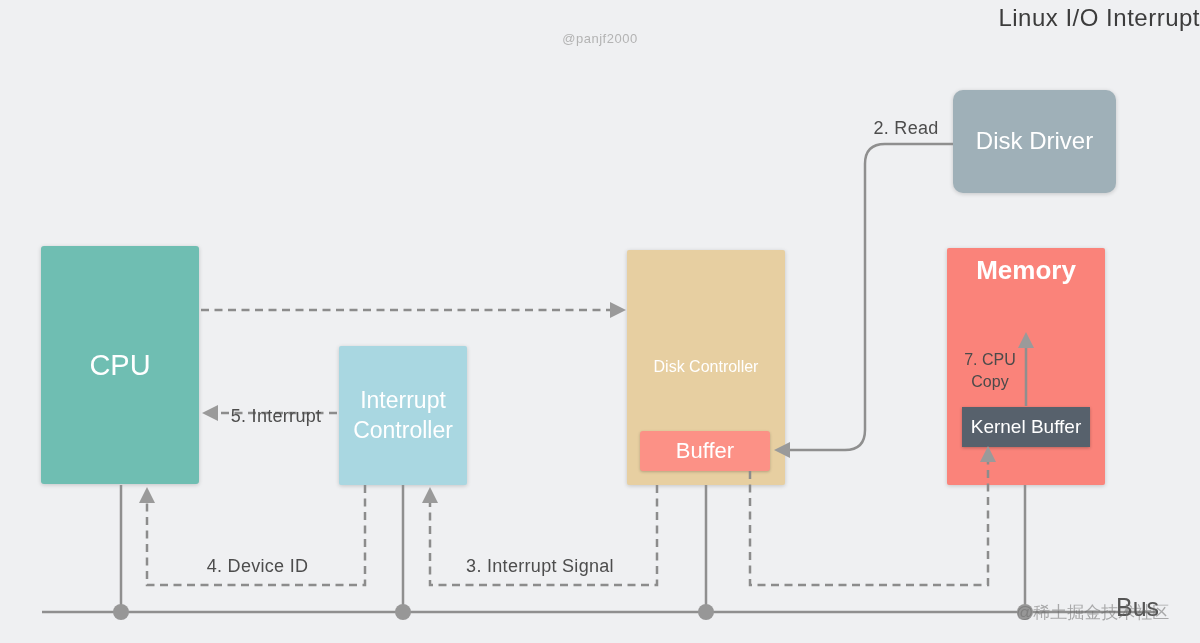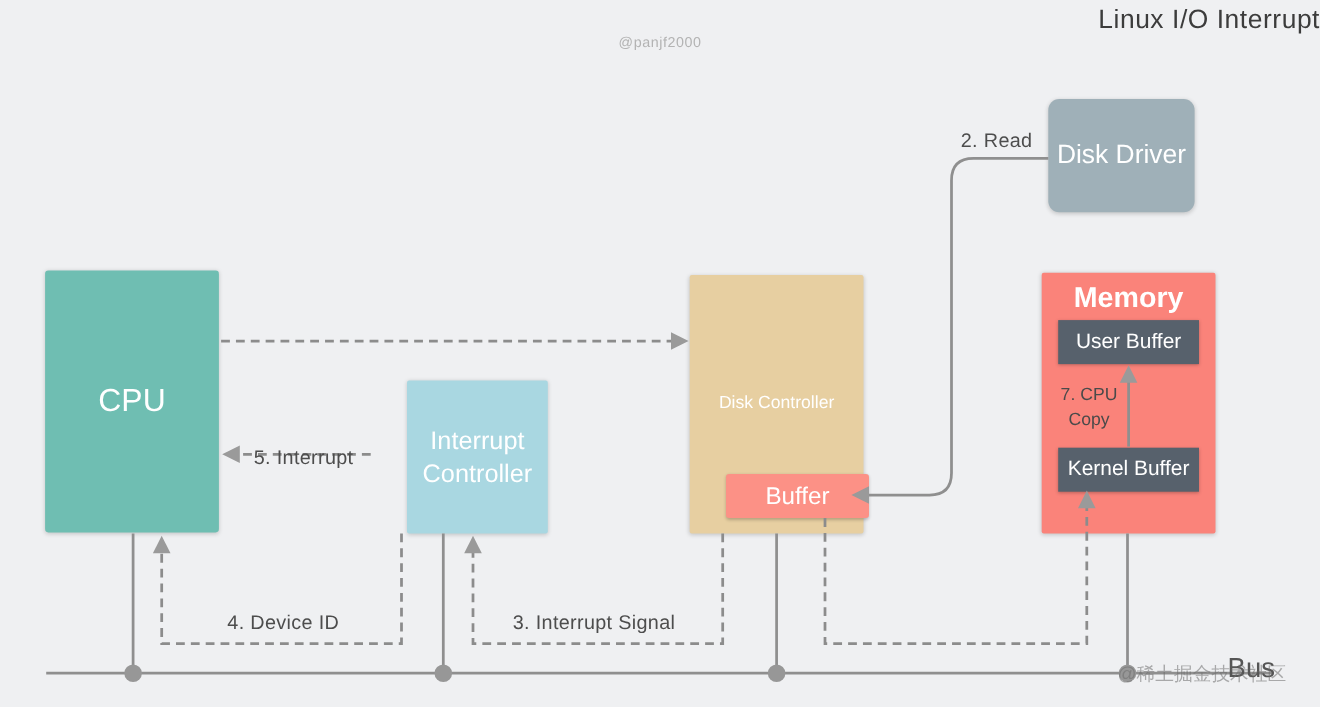--- a/index.html
+++ b/index.html
@@ -19,31 +19,31 @@
     position: absolute; left: 0; top: 31px; width: 1200px;
     text-align: center; font-size: 13px; color: #b3b3b3; letter-spacing: .5px;
   }
 
   .box {
     position: absolute; display: flex; align-items: center; justify-content: center;
     color: #fff; text-align: center; z-index: 1;
     box-shadow: 0 1px 4px rgba(0,0,0,.18);
   }
   .cpu       { left: 41px;  top: 246px; width: 158px; height: 238px; background: #6fbeb2; font-size: 29px; border-radius: 3px; }
-  .ic        { left: 339px; top: 346px; width: 128px; height: 139px; background: #a9d7e1; font-size: 23px; line-height: 1.3; border-radius: 2px; padding: 0 6px; margin-left: 31px; }
+  .ic        { left: 339px; top: 346px; width: 128px; height: 139px; background: #a9d7e1; font-size: 23px; line-height: 1.3; border-radius: 2px; padding: 0 6px; }
   .dc        { left: 627px; top: 250px; width: 158px; height: 235px; background: #e7cfa1; font-size: 16px; line-height: 1.4; border-radius: 2px; padding: 0 18px; }
-  .dc-buffer { left: 640px; top: 431px; width: 130px; height: 40px; background: #fc9186; font-size: 22px; border-radius: 3px; box-shadow: 0 1px 3px rgba(0,0,0,.22); margin-left: 20px; }
+  .dc-buffer { left: 640px; top: 431px; width: 130px; height: 40px; background: #fc9186; font-size: 22px; border-radius: 3px; box-shadow: 0 1px 3px rgba(0,0,0,.22); }
   .memory    { left: 947px; top: 248px; width: 158px; height: 237px; background: #fa837a; border-radius: 2px; align-items: flex-start; }
   .memory-title { position: absolute; left: 0; top: 7px; width: 100%; text-align: center; font-weight: bold; font-size: 26px; color: #fff; }
   .mem-sub   { position: absolute; left: 15px; width: 128px; height: 40px; background: #57616c;
                display: flex; align-items: center; justify-content: center;
                color: #fff; font-size: 19px; box-shadow: 0 1px 3px rgba(0,0,0,.25); }
   .user-buffer   { top: 43px; }
   .kernel-buffer { top: 159px; }
-  .disk-driver { left: 953px; top: 90px; width: 133px; height: 103px; background: #9fb0b8; font-size: 24px; line-height: 1.35; border-radius: 10px; text-align: center; }
+  .disk-driver { left: 953px; top: 90px; width: 163px; height: 103px; background: #9fb0b8; font-size: 24px; line-height: 1.35; border-radius: 10px; text-align: center; }
 
   .edge-label {
     position: absolute; z-index: 3; color: #4d4d4d; font-size: 18px;
     text-align: center; letter-spacing: .3px; white-space: nowrap;
   }
   .lbl-io     { left: 269px;  top: 286px;  width: 250px; }
   .lbl-read   { left: 851px;  top: 118px;  width: 110px; }
   .lbl-int    { left: 211px;  top: 388px;  width: 130px; margin-top: 18px; }
   .lbl-devid  { left: 170px;  top: 556px;  width: 175px; }
   .lbl-intsig { left: 440px;  top: 556px;  width: 200px; }
@@ -78,23 +78,20 @@
 
   <div class="box dc">
     <span>Disk Controller</span>
   </div>
   <div class="box dc-buffer">
     <span>Buffer</span>
   </div>
 
   <div class="box memory">
     <div class="memory-title">Memory</div>
-    <div class="mem-sub user-buffer">
-      <span>User Buffer</span>
-    </div>
     <div class="mem-sub kernel-buffer">
       <span>Kernel Buffer</span>
     </div>
   </div>
 
   <div class="box disk-driver">
     <span>Disk Driver</span>
   </div>
 
   <svg class="wires" width="1200" height="643" viewBox="0 0 1200 643">

